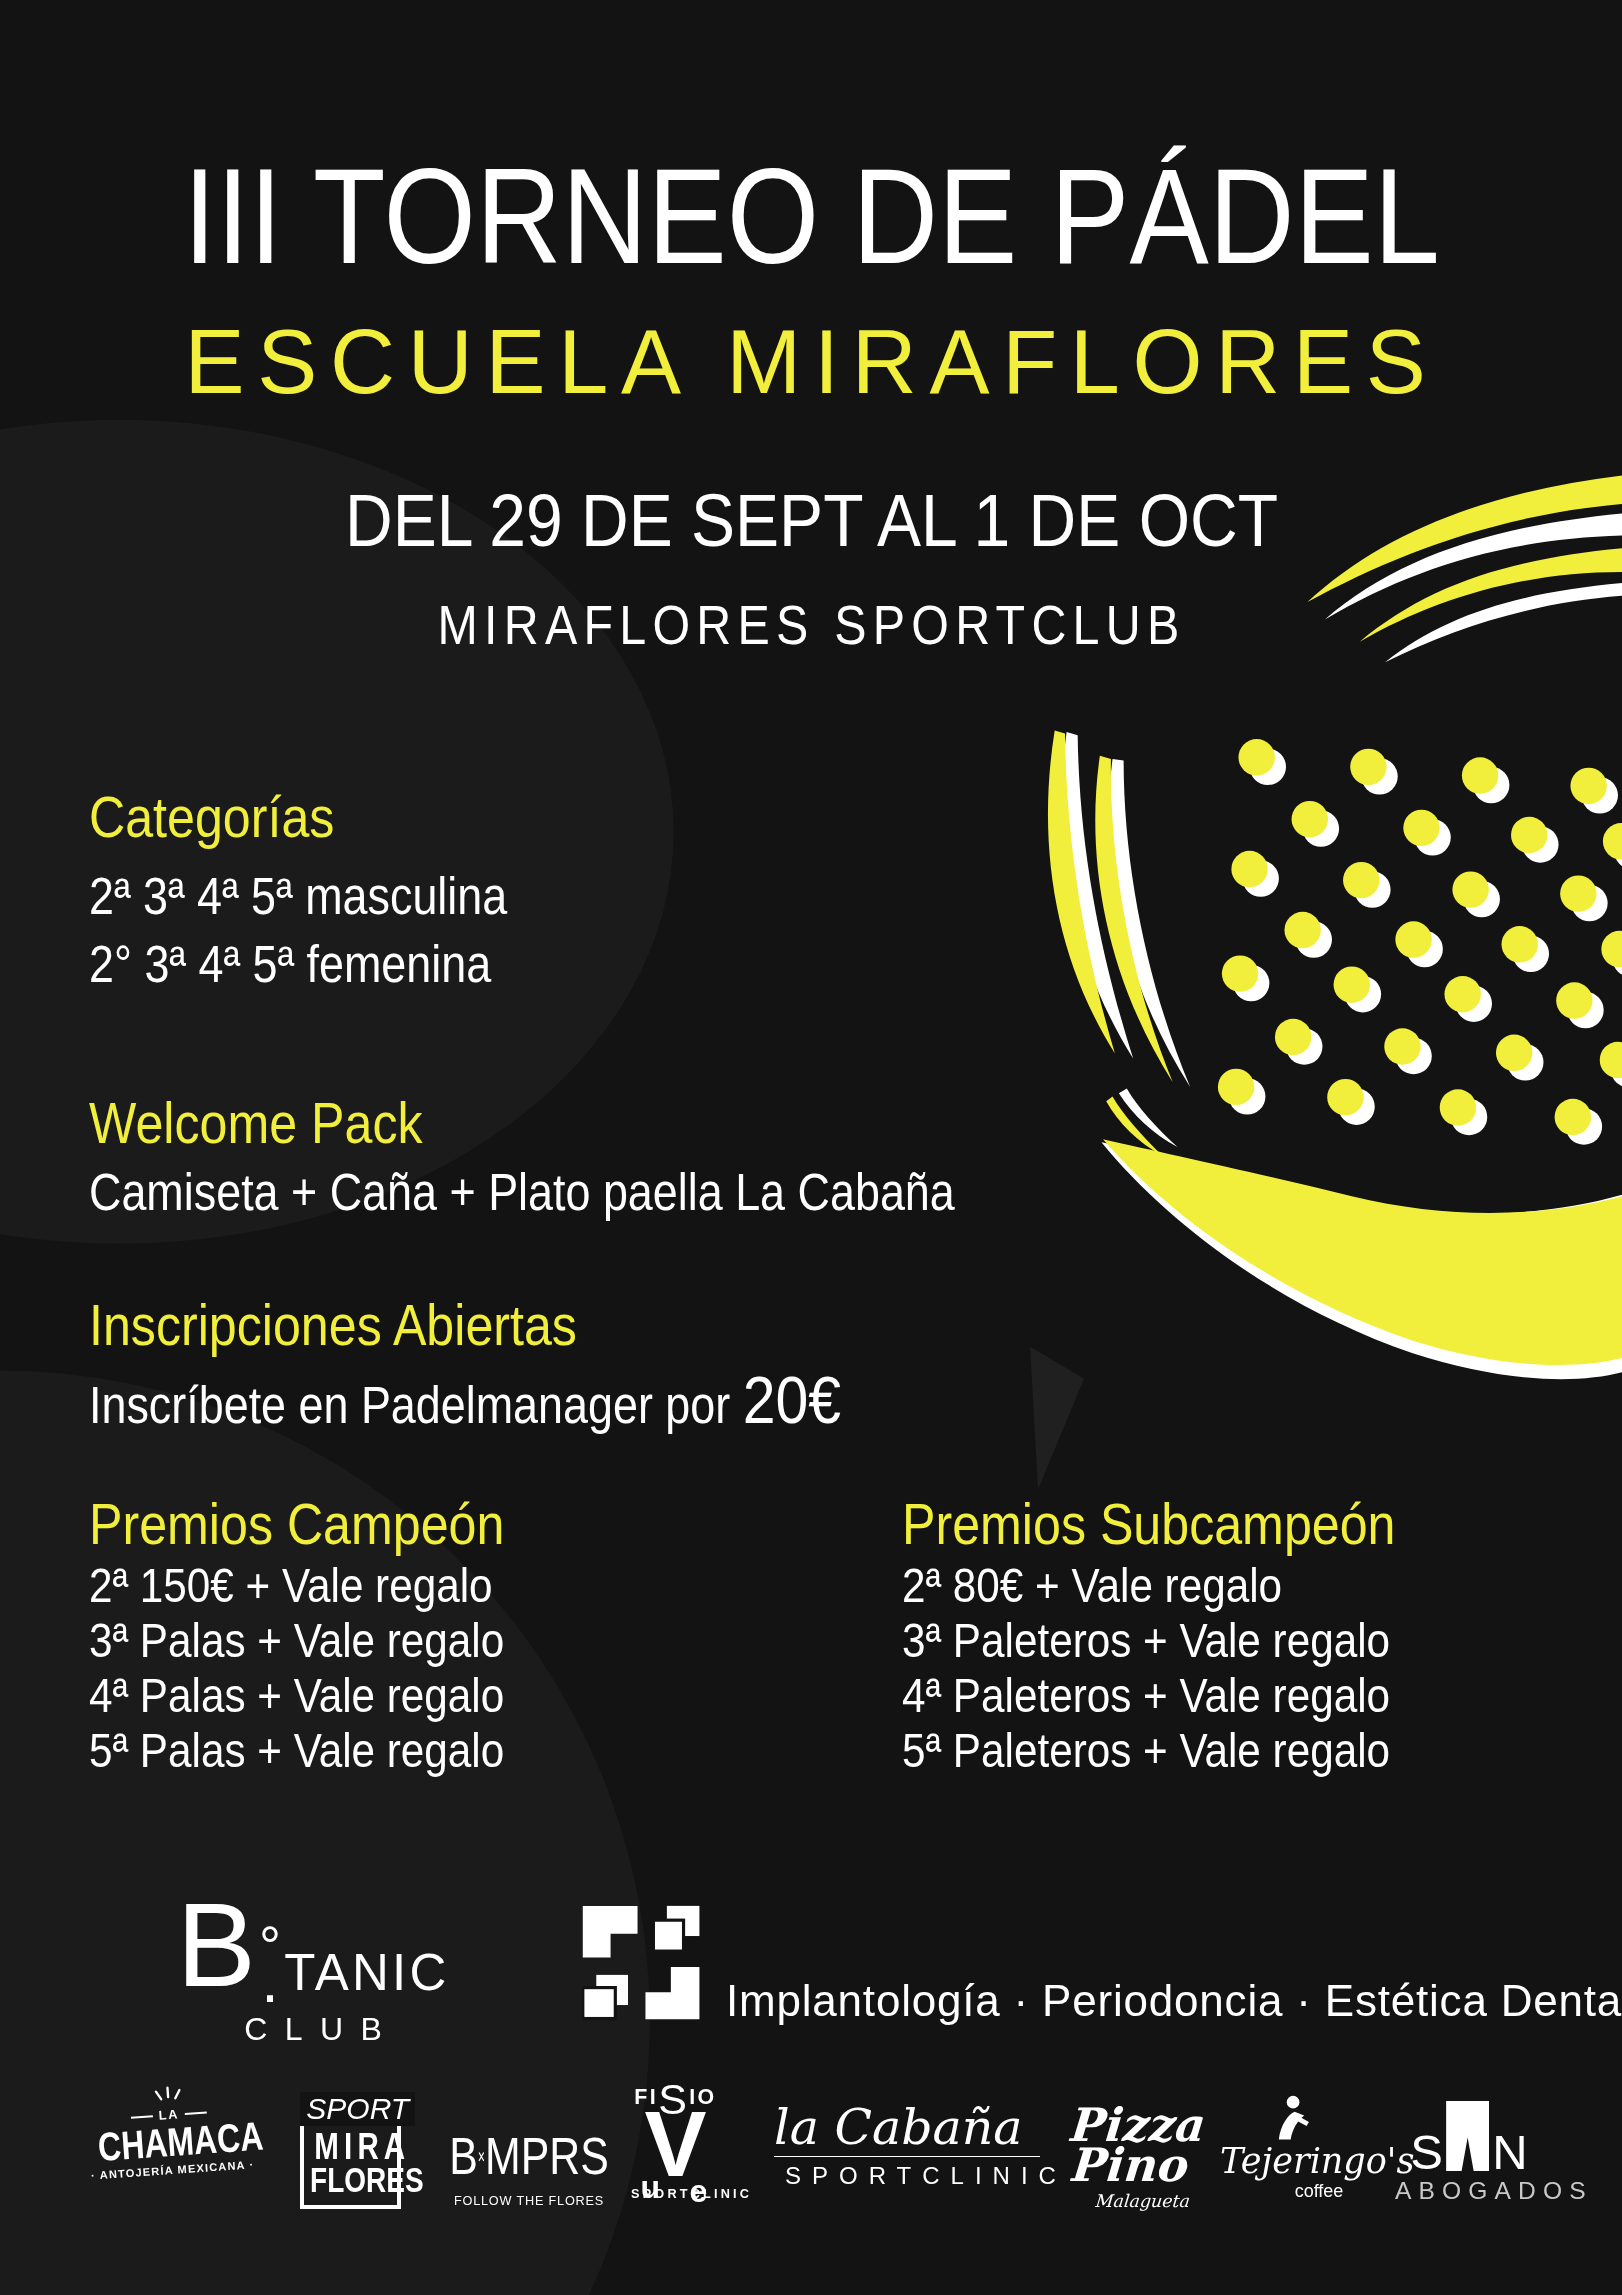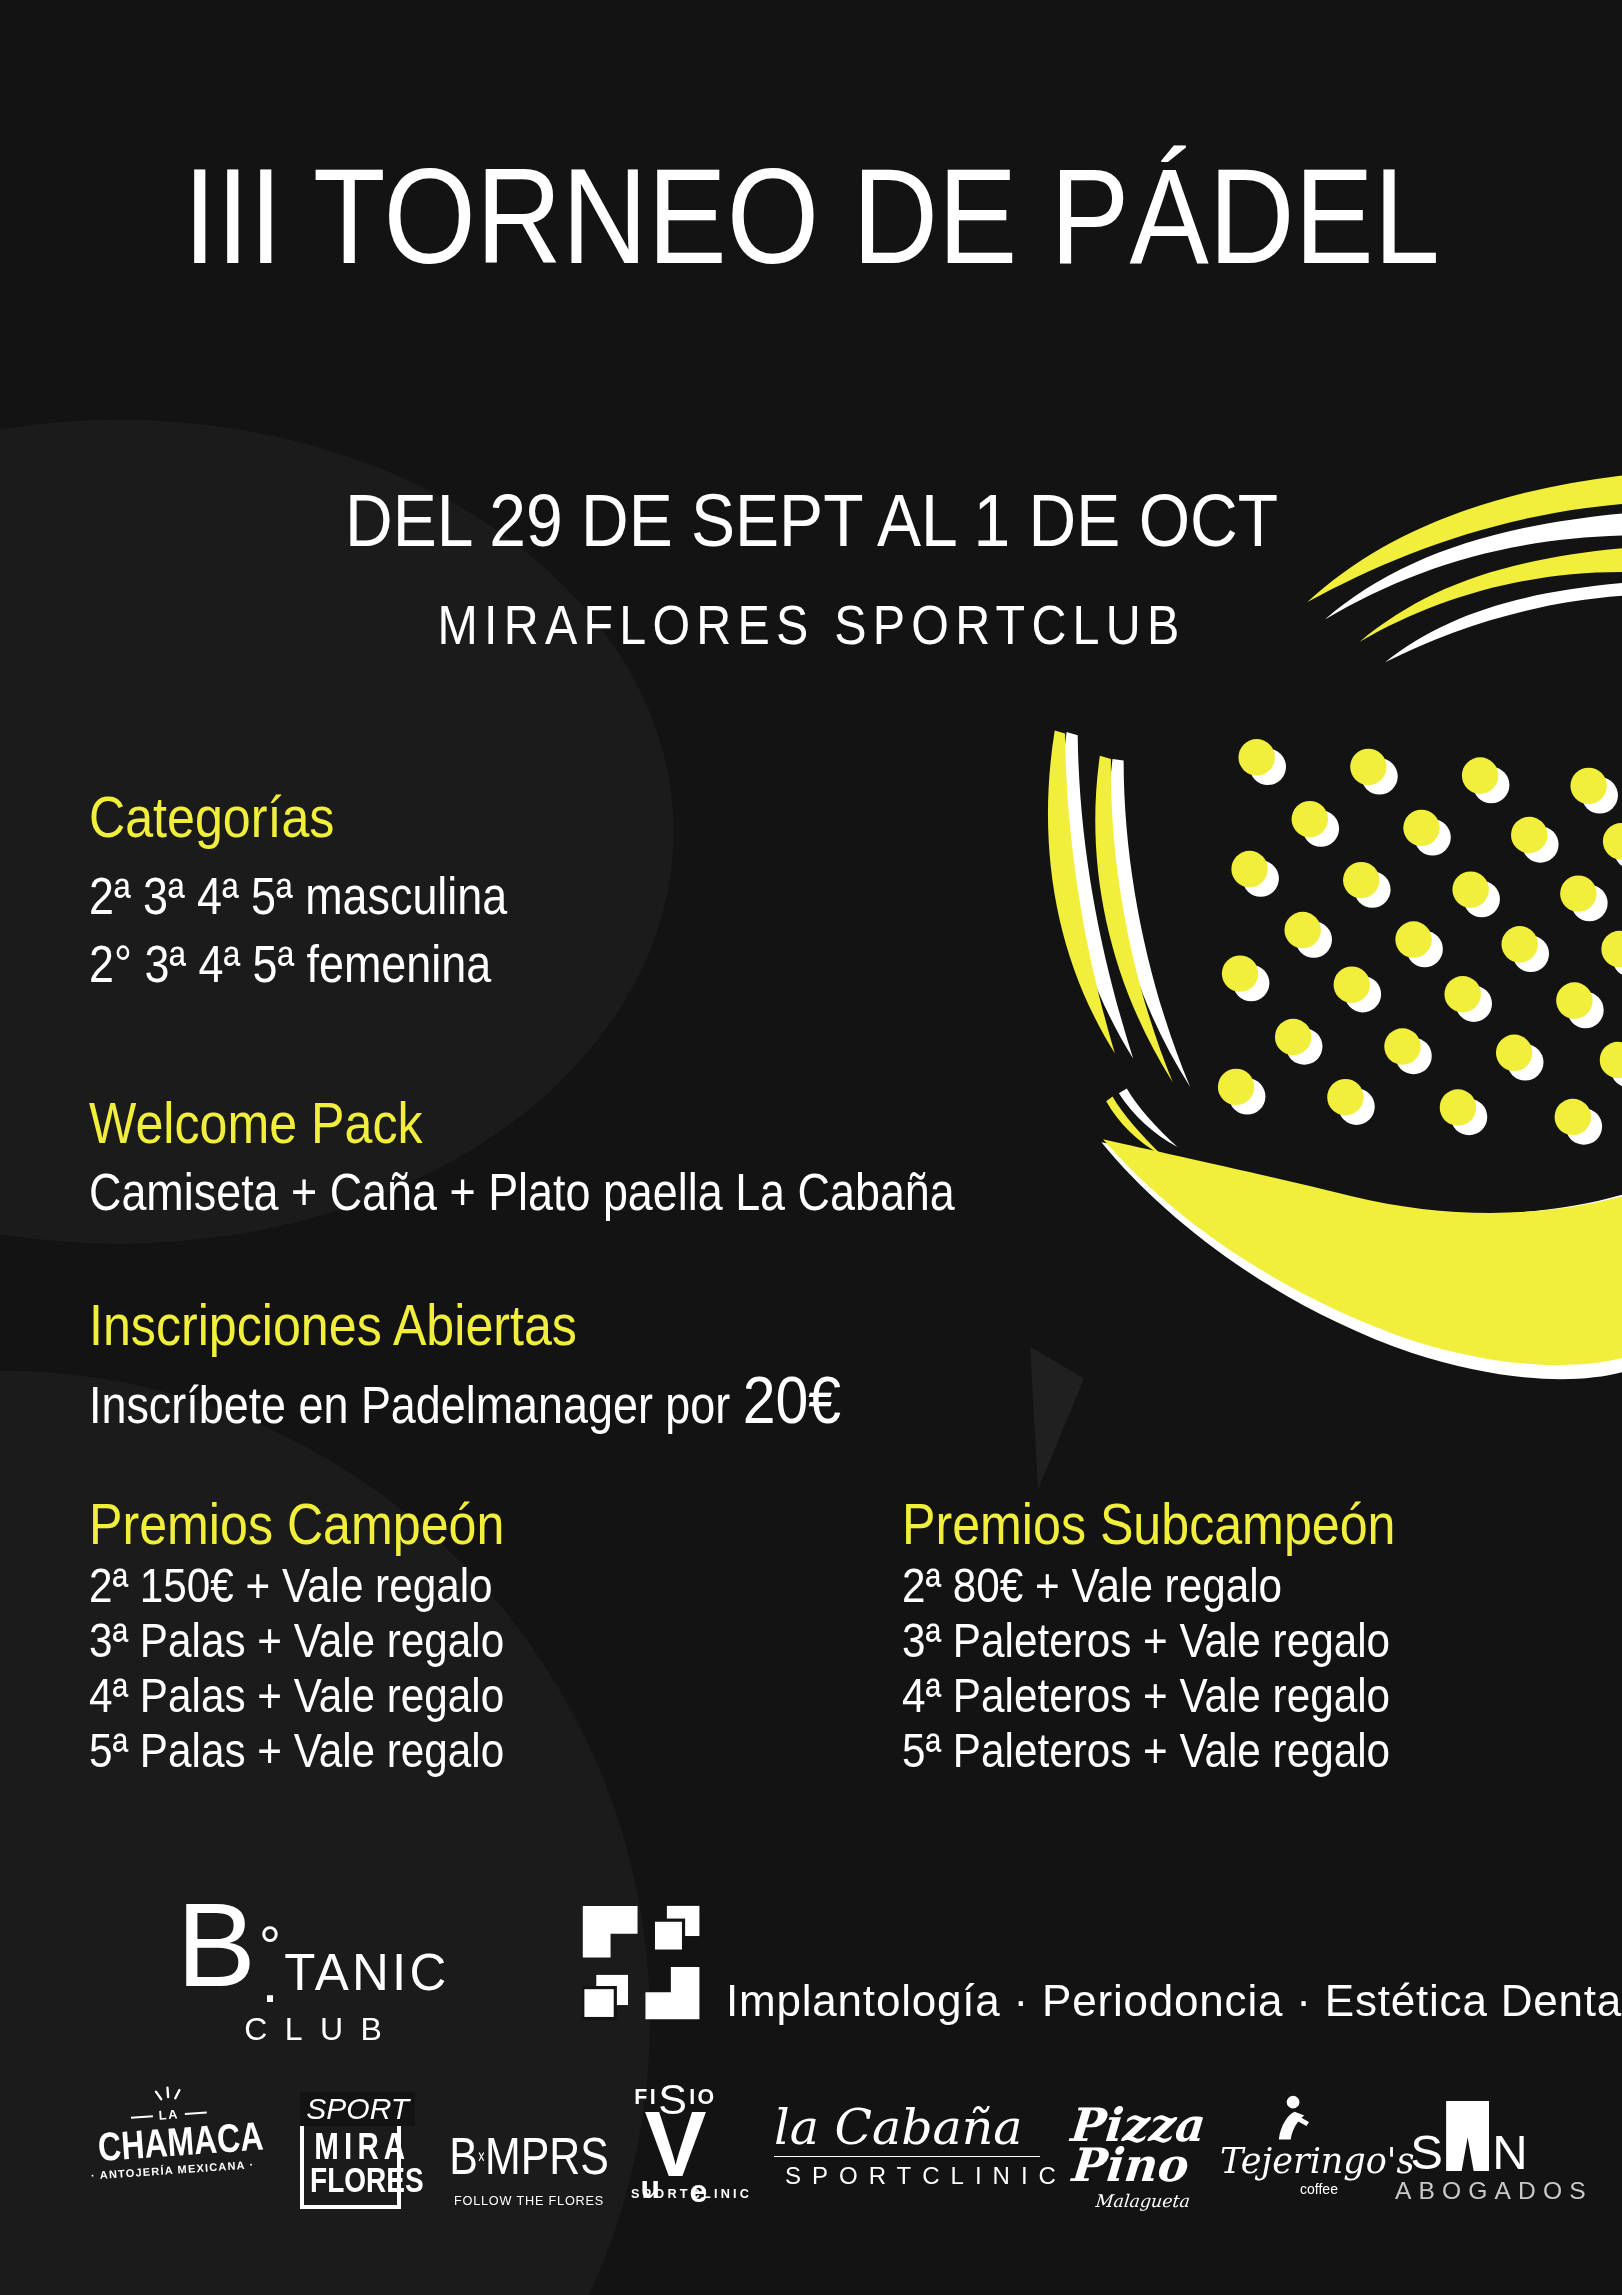--- a/index.html
+++ b/index.html
@@ -62,21 +62,21 @@
   .fisio .bottom{margin-top:6.3px;font-size:12.7px;font-weight:700;letter-spacing:3.2px;}
   .cabana{left:774px;top:2101px;width:266px;}
   .cabana .script{font-family:"DejaVu Serif","Liberation Serif",serif;font-style:italic;font-size:49px;line-height:1.1;}
   .cabana .rule{margin-top:1.6px;border-top:1.6px solid #fff;width:100%;}
   .cabana .sub{margin-top:4.8px;font-size:24px;letter-spacing:11px;text-indent:11px;}
   .pizza{left:1068px;top:2105px;width:127px;text-align:center;transform:skewX(-6deg);}
   .pizza .p1,.pizza .p2{font-family:"DejaVu Serif","Liberation Serif",serif;font-style:italic;font-weight:700;font-size:46px;line-height:.88;}
   .pizza .sub{font-family:"DejaVu Serif","Liberation Serif",serif;font-style:italic;font-size:17.4px;margin-top:4.8px;padding-left:32px;}
   .tejeringos{left:1220px;top:2095px;width:143px;text-align:center;}
   .tejeringos .script{font-family:"DejaVu Serif","Liberation Serif",serif;font-style:italic;font-size:35px;line-height:1;}
-  .tejeringos .sub{font-size:14px;margin-top:1.6px;padding-left:55px;}
+  .tejeringos .sub{font-size:18px;margin-top:1.6px;padding-left:55px;}
   .san{left:1388px;top:2098px;width:162px;text-align:center;}
   .san .row{display:flex;align-items:flex-end;justify-content:center;gap:3.2px;height:73px;}
   .san .sn{font-size:49px;line-height:.75;}
   .san .block{width:43px;height:70px;background:#fff;clip-path:polygon(0 0,100% 0,100% 100%,64% 100%,50% 52%,36% 100%,0 100%);}
   .san .sub{margin-top:6.3px;font-size:24.6px;letter-spacing:7.1px;text-indent:7.1px;color:#c9c9c9;}
 </style>
 </head>
 <body>
 
 <div class="poster">
@@ -141,20 +141,21 @@
           <use href="#pdot" x="2042" y="1338"></use>
         <use href="#pdot" x="1560" y="1372"></use>
           <use href="#pdot" x="1698" y="1385"></use>
           <use href="#pdot" x="1840" y="1398"></use>
           <use href="#pdot" x="1985" y="1410"></use>
       </g>
     </g>
   </svg>
 
   <div class="abs ctr cx title">III TORNEO DE PÁDEL</div>
+  <div class="abs ctr subtitle">ESCUELA MIRAFLORES</div>
   <div class="abs ctr cx dateline">DEL 29 DE SEPT AL 1 DE OCT</div>
   <div class="abs ctr cx venue">MIRAFLORES SPORTCLUB</div>
 
   <div class="abs lft cx h-yel" style="left:89px;top:784px">Categorías</div>
   <div class="abs lft cx body-line" style="left:89px;top:867px">2ª 3ª 4ª 5ª masculina</div>
   <div class="abs lft cx body-line" style="left:89px;top:935px">2° 3ª 4ª 5ª femenina</div>
 
   <div class="abs lft cx h-yel" style="left:89px;top:1090px">Welcome Pack</div>
   <div class="abs lft cx body-line" style="left:89px;top:1163px">Camiseta + Caña + Plato paella La Cabaña</div>
 

